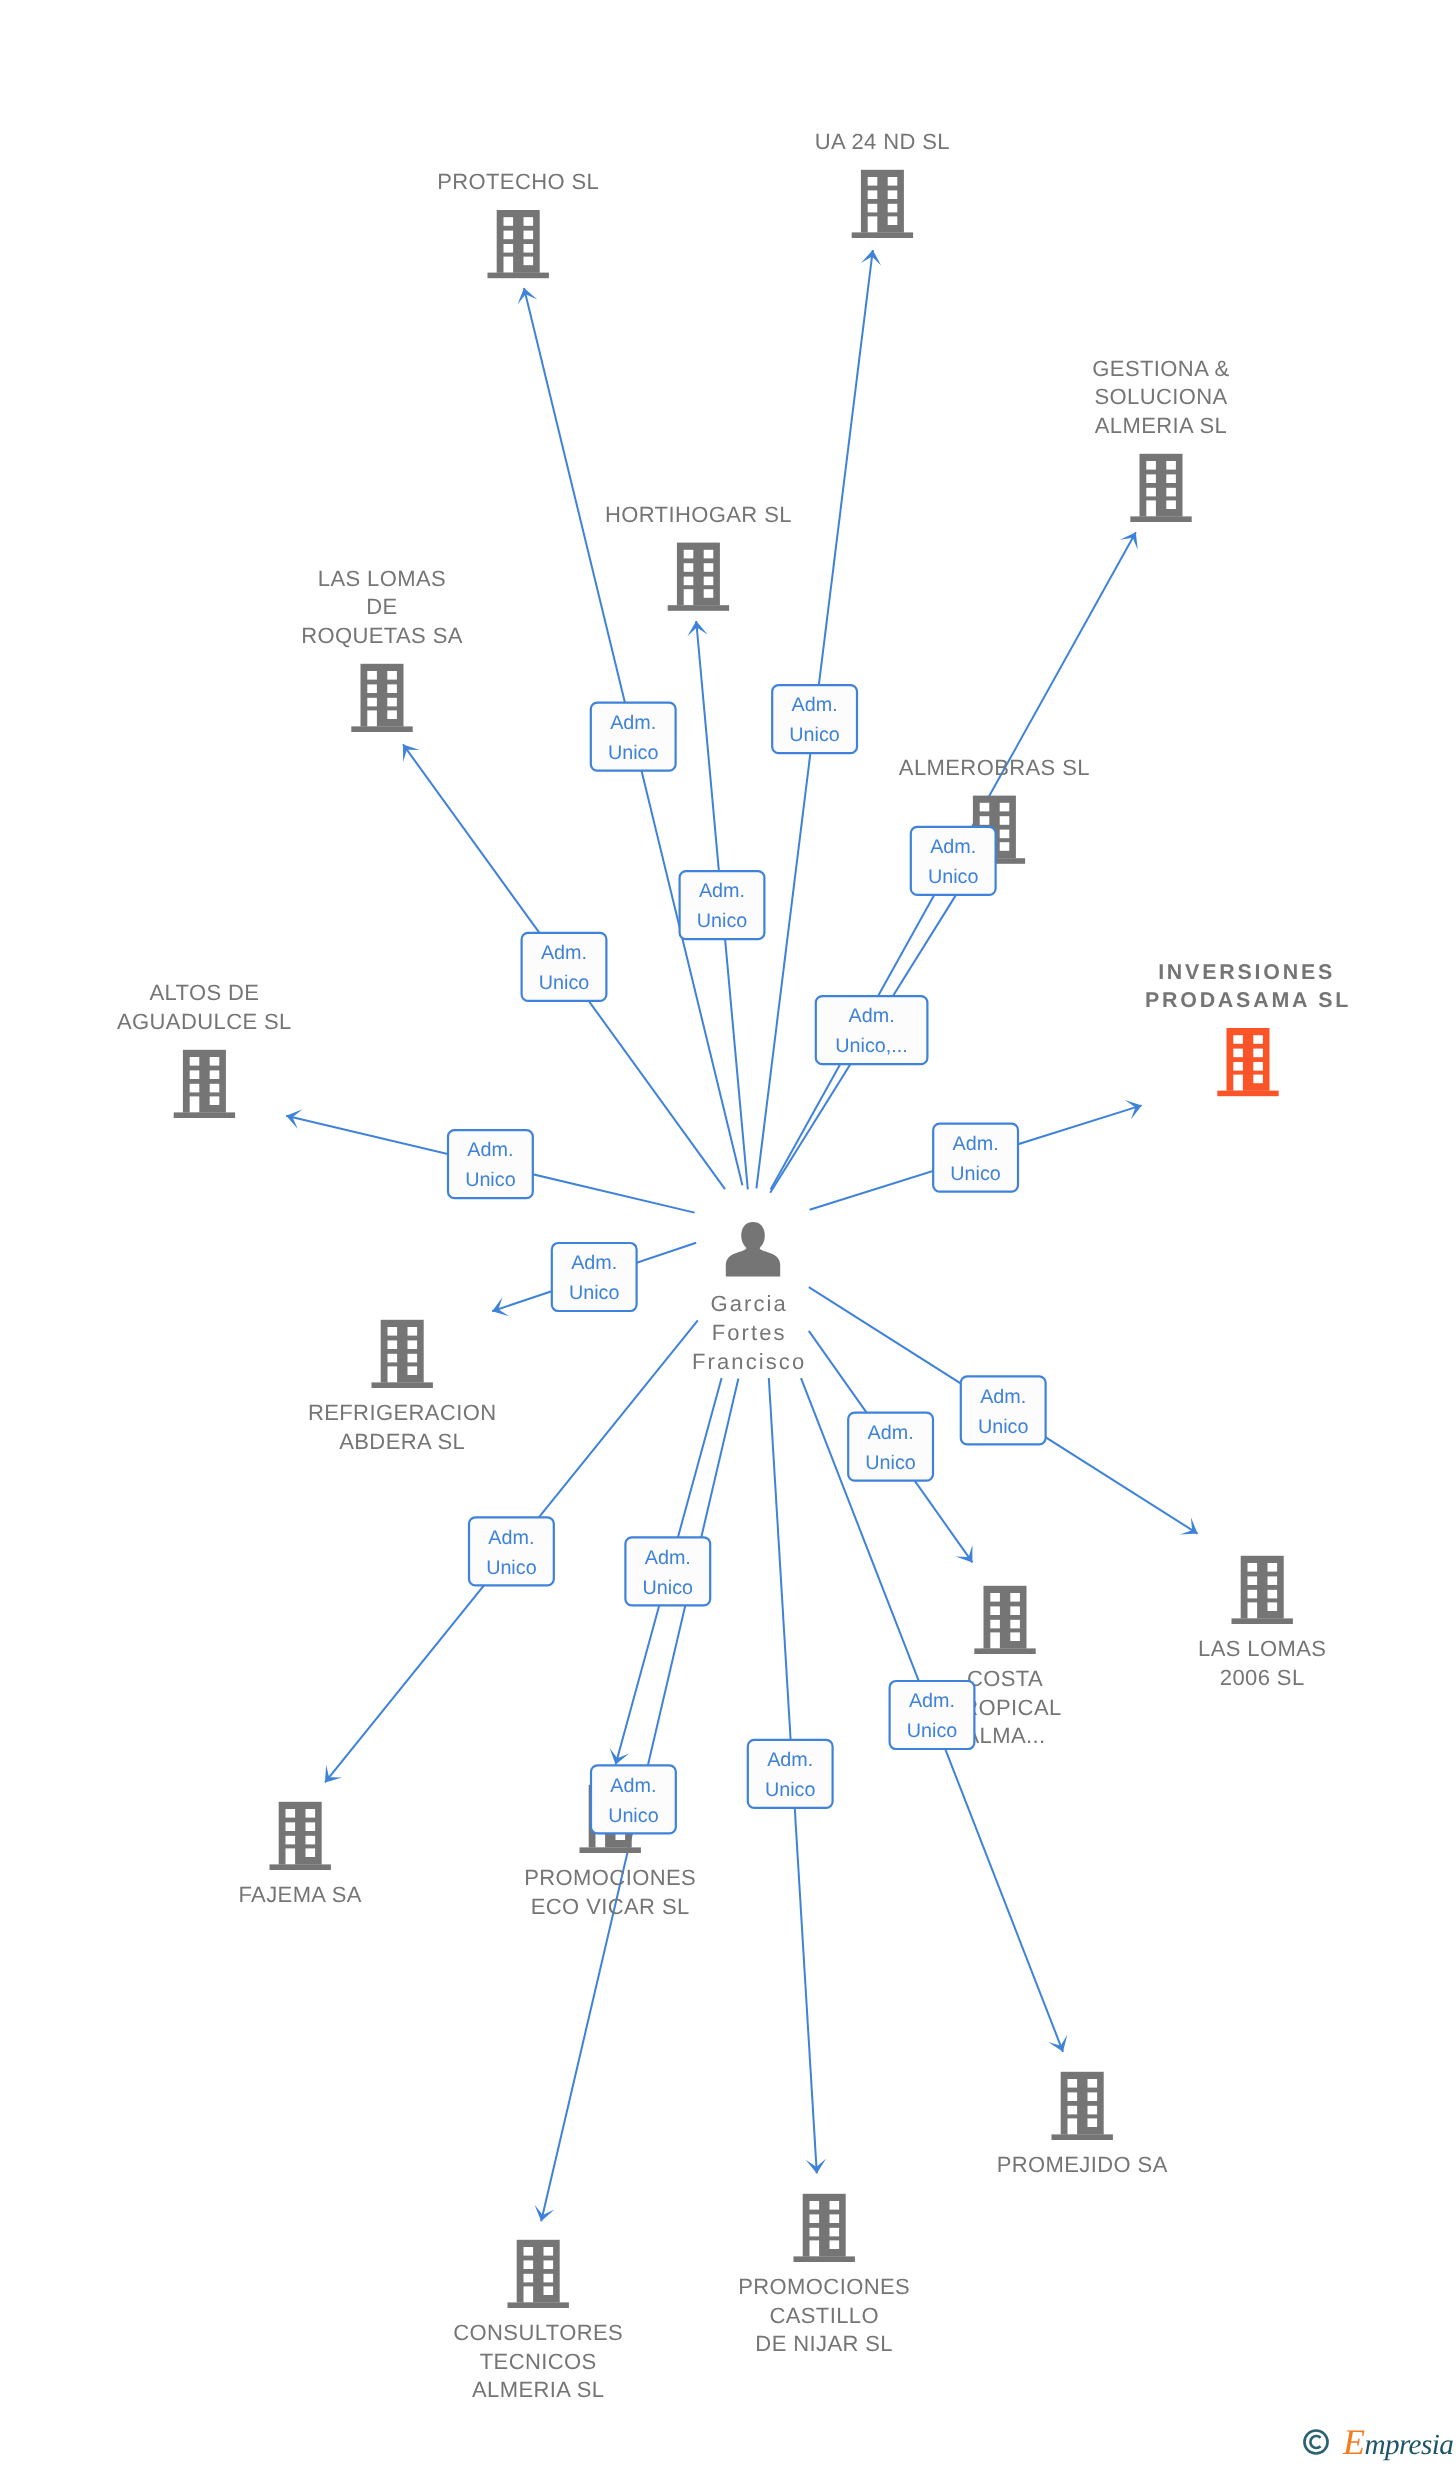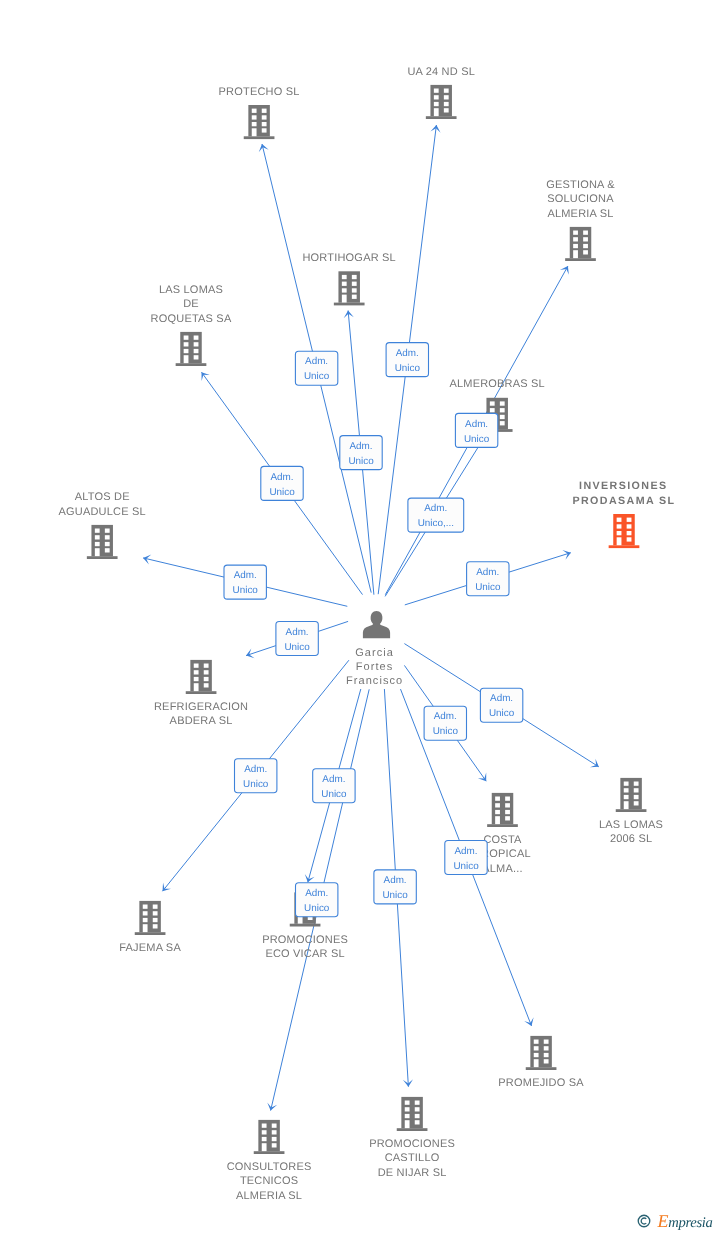--- a/index.html
+++ b/index.html
@@ -2,21 +2,21 @@
 <html><head>
 <meta charset="utf-8">
 <title>Empresia - network graph</title>
 <style>
   html,body{margin:0;padding:0;background:#ffffff;}
   body{width:728px;height:1235px;overflow:hidden;font-family:"Liberation Sans",sans-serif;}
   #stage{position:relative;width:728px;height:1235px;background:#fff;}
   svg#graph{position:absolute;left:0;top:0;width:728px;height:1235px;display:block;}
   text,span{ -webkit-font-smoothing:antialiased; text-rendering:geometricPrecision; }
   svg{ shape-rendering:geometricPrecision; }
-  .brand{position:absolute;left:637px;bottom:4px;display:flex;align-items:flex-end;}
+  .brand{position:absolute;left:651px;bottom:4px;display:flex;align-items:flex-end;}
   .brand-c{display:block;margin-bottom:3px;}
   .brand-word{font-family:"Liberation Serif",serif;font-style:italic;font-size:14.6px;
               line-height:1;letter-spacing:-0.3px;margin-left:6.5px;color:#1c5566;}
   .brand-e{color:#f47b20;font-size:18px;}
 </style>
 </head>
 <body>
 
 <div id="stage">
   <svg id="graph" viewBox="0 0 728 1235" width="728" height="1235">

